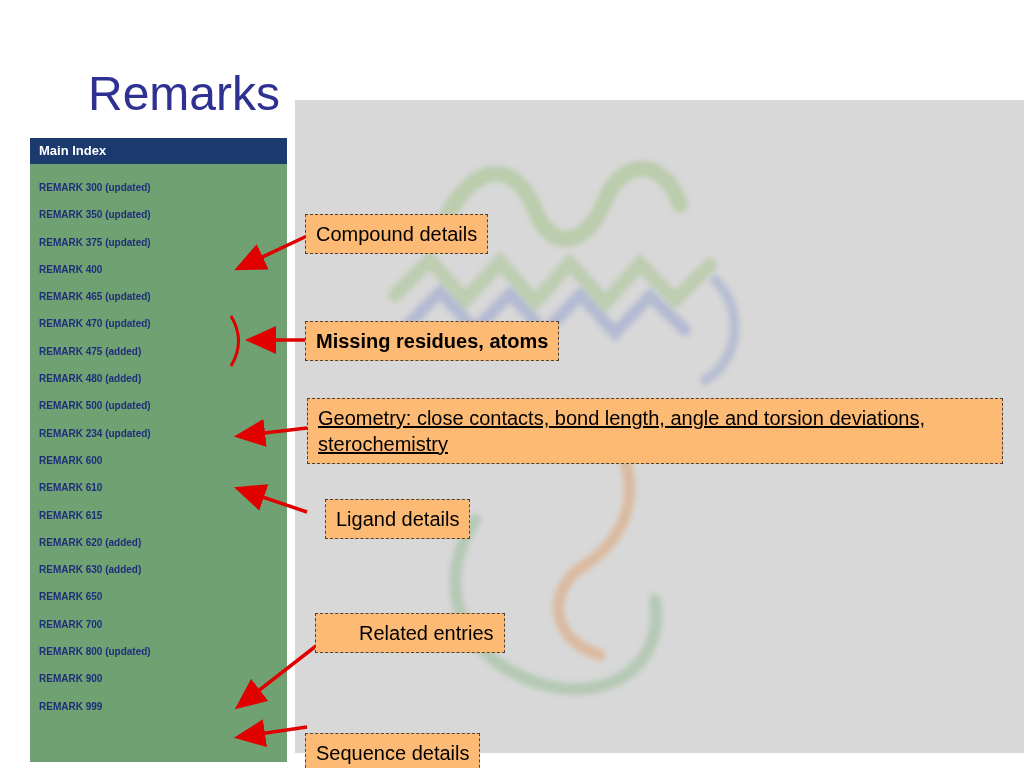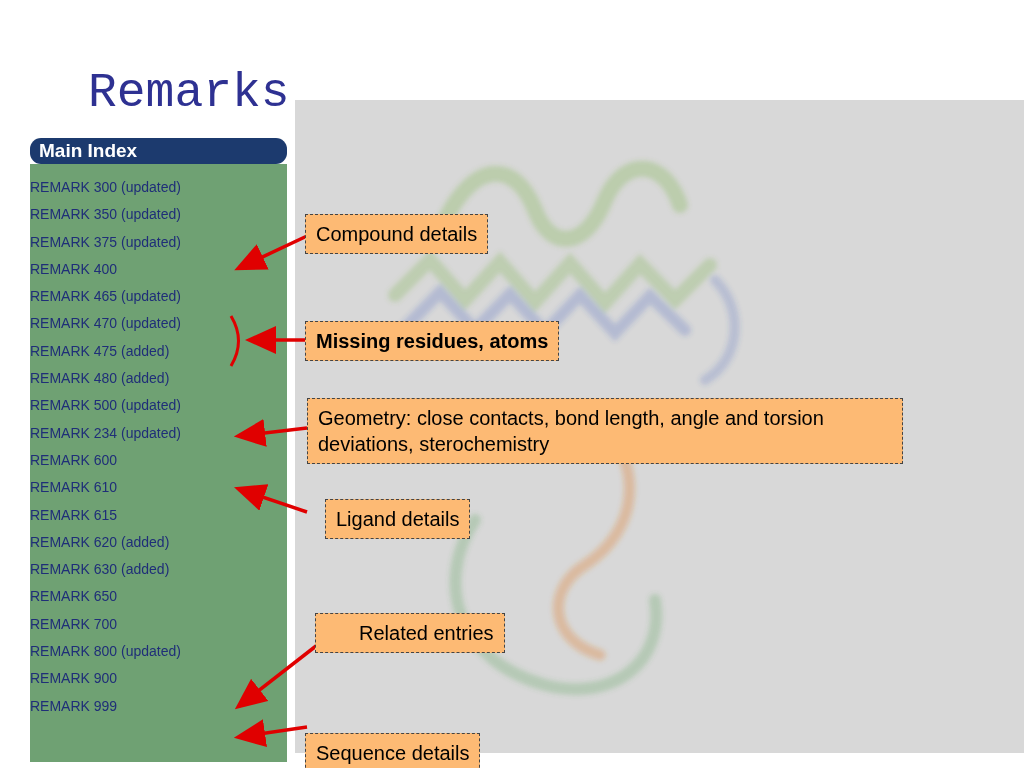--- a/index.html
+++ b/index.html
@@ -2,60 +2,59 @@
 <html><head>
 <meta charset="utf-8">
 <style>
   html, body { margin: 0; padding: 0; background: #ffffff; }
   body { width: 1024px; height: 768px; font-family: "Liberation Sans", sans-serif; overflow: hidden; }
 
   .slide { position: relative; width: 1024px; height: 768px; background: #ffffff; }
 
   .slide-title {
     position: absolute; left: 88px; top: 66px; margin: 0;
-    font-size: 48px; font-weight: 400; color: #2E3192; letter-spacing: 0px; font-family: Liberation Mono, monospace;
+    font-size: 48px; font-weight: 400; color: #2E3192; letter-spacing: 0px;
   }
 
   .content-panel {
     position: absolute; left: 295px; top: 100px; width: 729px; height: 653px;
     background: #D8D8D8; z-index: 1;
   }
   .content-panel svg { position: absolute; left: 0; top: 0; }
 
   .sidebar {
     position: absolute; left: 30px; top: 138px; width: 257px; height: 624px;
     z-index: 2;
   }
   .sidebar-header {
     height: 26px; background: #1C3A6E; color: #FFFFFF;
-    font-size: 19px; font-weight: 700; line-height: 26px; padding-left: 9px;
+    font-size: 13px; font-weight: 700; line-height: 26px; padding-left: 9px;
     box-sizing: border-box;
-    border-radius: 11px;
   }
   .sidebar-list {
     background: #6FA173; height: 598px; box-sizing: border-box; padding-top: 10px;
   }
   .remark-item {
-    height: 27.3px; line-height: 27.3px; 
-    font-size: 14px; font-weight: 400; color: #1F2E78; white-space: nowrap;
+    height: 27.3px; line-height: 27.3px; padding-left: 9px;
+    font-size: 10px; font-weight: 700; color: #1F2E78; white-space: nowrap;
   }
 
   .arrow-overlay {
     position: absolute; left: 0; top: 0; width: 1024px; height: 768px;
     z-index: 3; pointer-events: none;
   }
 
   .label-box {
     position: absolute; z-index: 4; background: #fdba74;
     border: 1px dashed #444444; color: #000000;
     font-size: 20px; line-height: 1.3; padding: 6px 10px; box-sizing: border-box;
   }
   .box-compound  { left: 305px; top: 214px; }
   .box-missing   { left: 305px; top: 321px; font-weight: bold; }
-  .box-geometry  { left: 307px; top: 398px; width: 596px; }
+  .box-geometry  { left: 307px; top: 398px; width: 696px; text-decoration: underline; }
   .box-ligand    { left: 303px; top: 499px; margin-left: 22px; }
   .box-related   { left: 315px; top: 613px; padding-left: 43px; }
   .box-sequence  { left: 305px; top: 733px; }
 </style>
 </head>
 <body>
 
 <div class="slide">
 
   <h1 class="slide-title">Remarks</h1>

